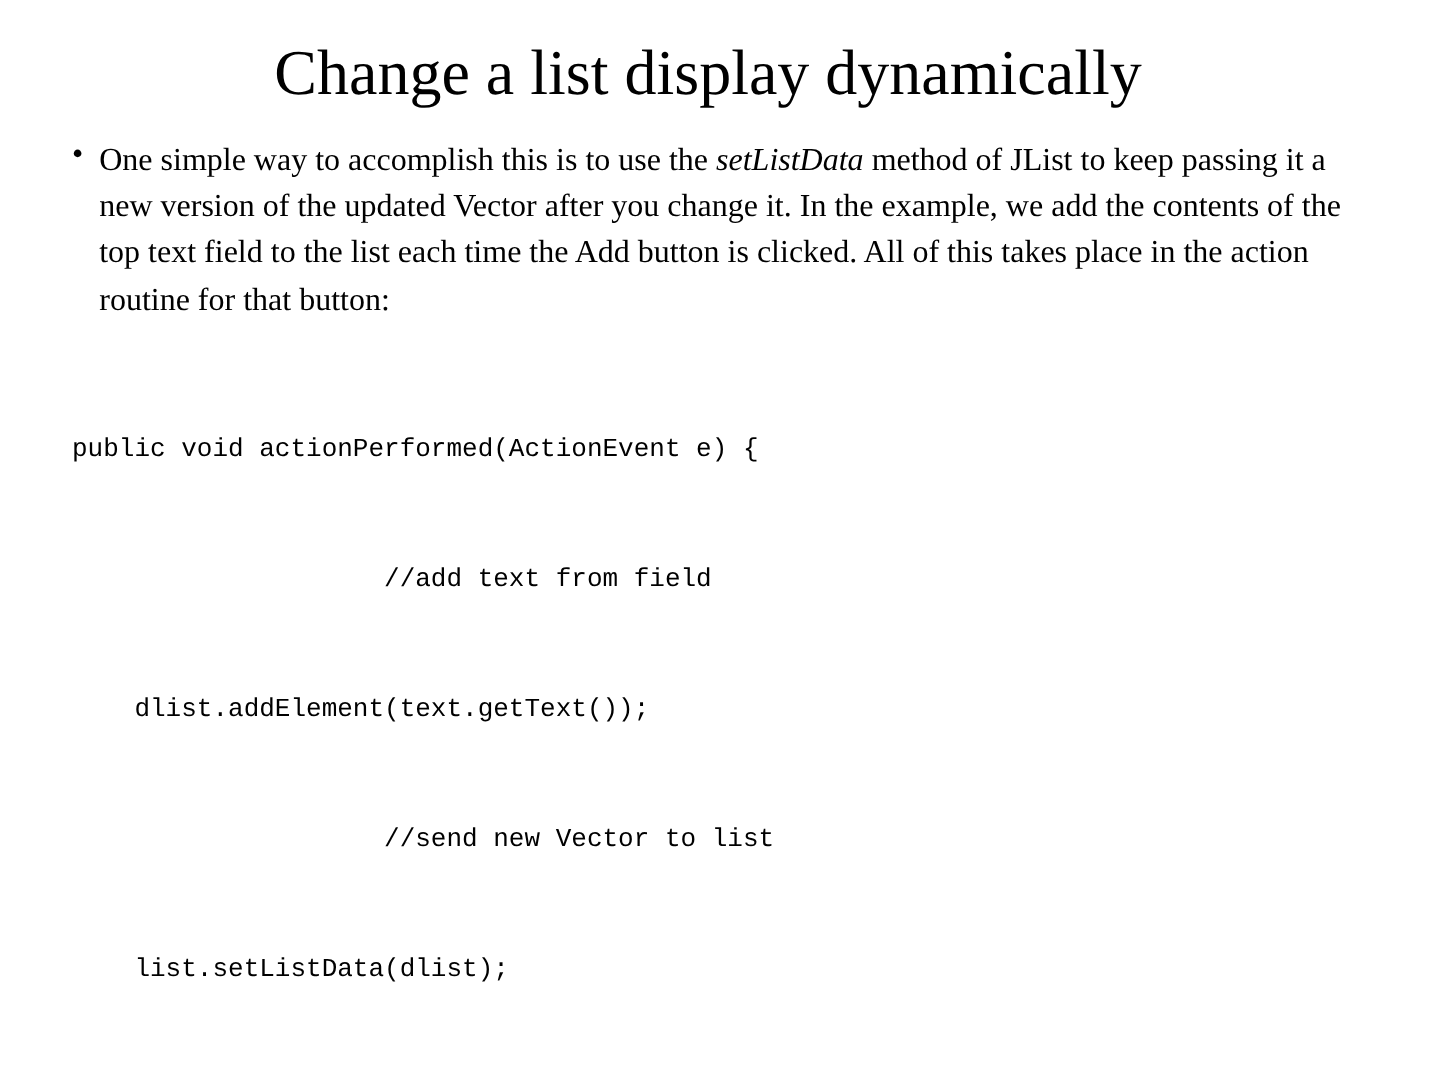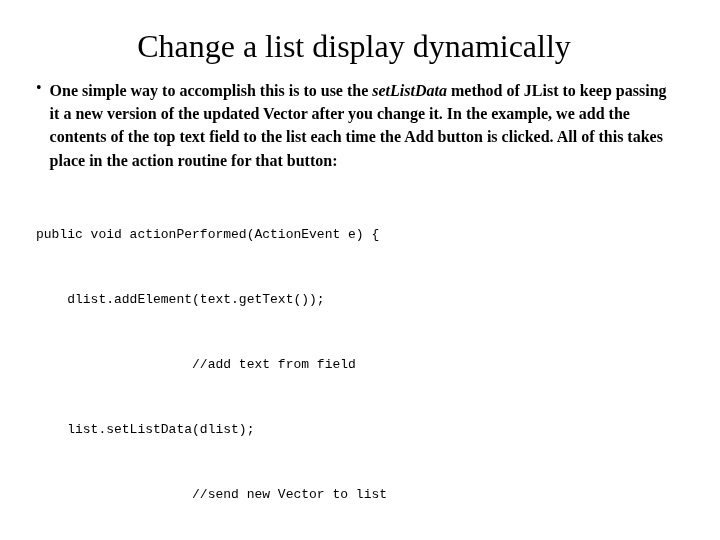--- a/index.html
+++ b/index.html
@@ -14,21 +14,21 @@
       background: #ffffff;
       font-family: 'Times New Roman', Times, serif;
       font-size: 16px;
       color: #000000;
       overflow: hidden;
     }
 
     .container {
       width: 708px;
       height: 540px;
-      padding: 28px 36px 18px 36px;
+      padding: 18px 36px 18px 36px;
     }
 
     .title {
       font-size: 32px;
       font-weight: normal;
       text-align: center;
       margin-bottom: 14px;
       font-family: 'Times New Roman', Times, serif;
     }
 
@@ -42,21 +42,20 @@
       margin-right: 8px;
       margin-top: 0px;
       font-size: 16px;
       flex-shrink: 0;
     }
 
     .bullet-text {
       font-size: 16px;
       line-height: 1.45;
       font-family: 'Times New Roman', Times, serif;
-      font-weight: bold;
     }
 
     .bullet-text em, .italic {
       font-style: italic;
     }
 
     .code-block {
       font-family: 'Courier New', Courier, monospace;
       font-size: 14.5px;
       line-height: 1.55;
@@ -79,20 +78,20 @@
 
   <div class="bullet-item">
     <span class="bullet-dot">•</span>
     <span class="bullet-text">
       <span>One simple way to accomplish this is to use the </span><span class="italic">setListData</span><span> method of JList to keep passing it a new version of the updated Vector after you change it. In the example, we add the contents of the top text field to the list each time the Add button is clicked. All of this takes place in the action routine for that button:</span>
     </span>
   </div>
 
   <div class="code-block">
     <span class="code-line">public void actionPerformed(ActionEvent e) {</span>
+    <span class="code-line">                    //add text from field</span>
     <span class="code-line">    dlist.addElement(text.getText());</span>
-    <span class="code-line">                    //add text from field</span>
+    <span class="code-line">                    //send new Vector to list</span>
     <span class="code-line">    list.setListData(dlist);</span>
-    <span class="code-line">                    //send new Vector to list</span>
     
   </div>
 
 </div>
 
 </body></html>

